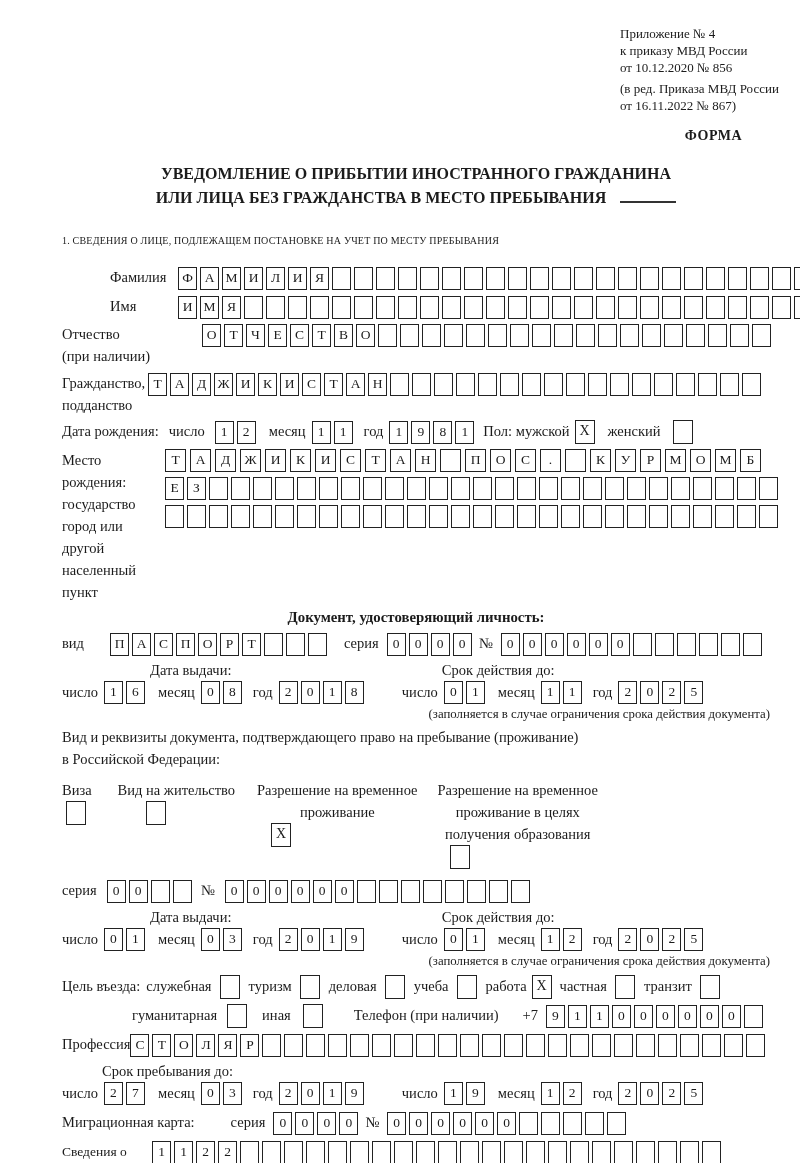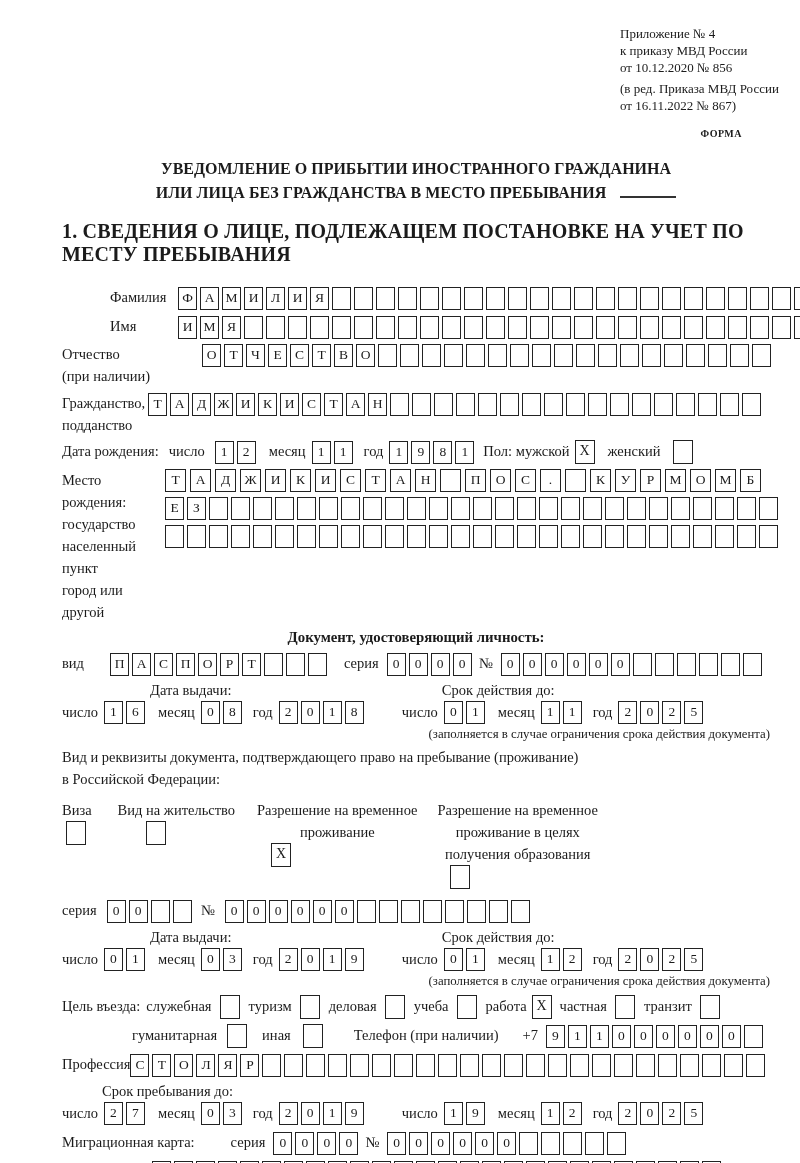--- a/index.html
+++ b/index.html
@@ -2,24 +2,24 @@
 <html><head>
 <meta charset="utf-8">
 <style>
   html,body{margin:0;padding:0;background:#fff;}
   body{width:800px;height:1163px;overflow:hidden;color:#1b1b1b;
        font-family:"Liberation Serif","DejaVu Serif",serif;font-size:14.5px;}
   .page{padding:26px 30px 0 62px;width:708px;}
   
   .hdr-right{margin-left:558px;width:210px;font-size:13px;line-height:1.3;}
   .hdr-right .gap{margin-top:4px;}
-  .forma{text-align:right;font-weight:bold;font-size:10px;margin:14px 28px 0 0;letter-spacing:.5px;}
+  .forma{text-align:right;font-weight:bold;font-size:14px;margin:14px 28px 0 0;letter-spacing:.5px;}
   .title{text-align:center;font-weight:bold;font-size:16px;line-height:1.45;margin-top:18px;}
   .blank-line{display:inline-block;width:56px;border-bottom:2px solid #333;margin-left:14px;vertical-align:baseline;}
-  .sec-heading{font-weight:bold;font-size:20px;margin-top:16px;margin-bottom:20px;letter-spacing:.2px;}
+  .sec-heading{font-weight:normal;font-size:10px;margin-top:26px;margin-bottom:20px;letter-spacing:.2px;}
   
   .cells{white-space:nowrap;display:inline-block;vertical-align:middle;}
   .cell{display:inline-block;box-sizing:border-box;width:19px;height:23px;margin-right:3px;
         border:1.6px solid #222;text-align:center;font-size:13.5px;line-height:20px;vertical-align:middle;}
   .cells-wide .cell{width:21px;margin-right:4px;}
   .cb{width:20px;height:24px;font-size:14px;}
   
   .row{display:flex;align-items:flex-start;margin-bottom:4.5px;line-height:23px;}
   .lbl{line-height:23px;}
   .lblcol{flex:0 0 auto;}
@@ -105,22 +105,22 @@
     <span class="lbl" style="margin-left:6px;">Пол: мужской</span>
     <span class="cell cb" style="margin-left:5px;">X</span>
     <span class="lbl" style="margin-left:10px;">женский</span>
     <span class="cell cb" style="margin-left:12px;"></span>
   </div>
 
   <div class="row" style="margin-top:4px;">
     <span class="lblcol w103">
       <div>Место рождения:</div>
       <div>государство</div>
+      <div>город или другой</div>
       <div>населенный пункт</div>
-      <div>город или другой</div>
     </span>
     <span class="stack">
       <span class="row cells cells-wide">
           <span class="cell">Т</span>
           <span class="cell">А</span>
           <span class="cell">Д</span>
           <span class="cell">Ж</span>
           <span class="cell">И</span>
           <span class="cell">К</span>
           <span class="cell">И</span>

